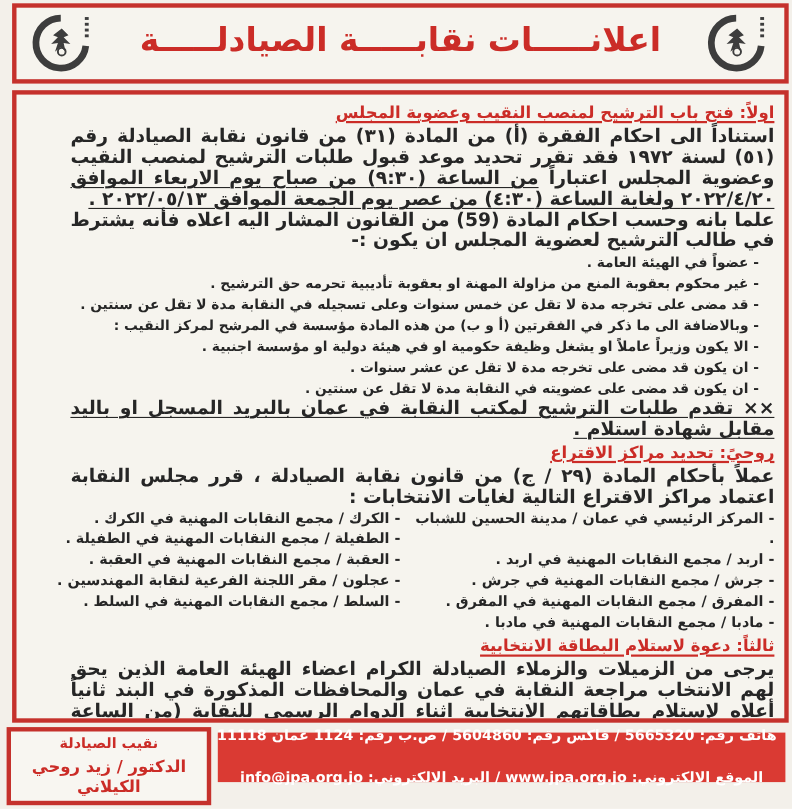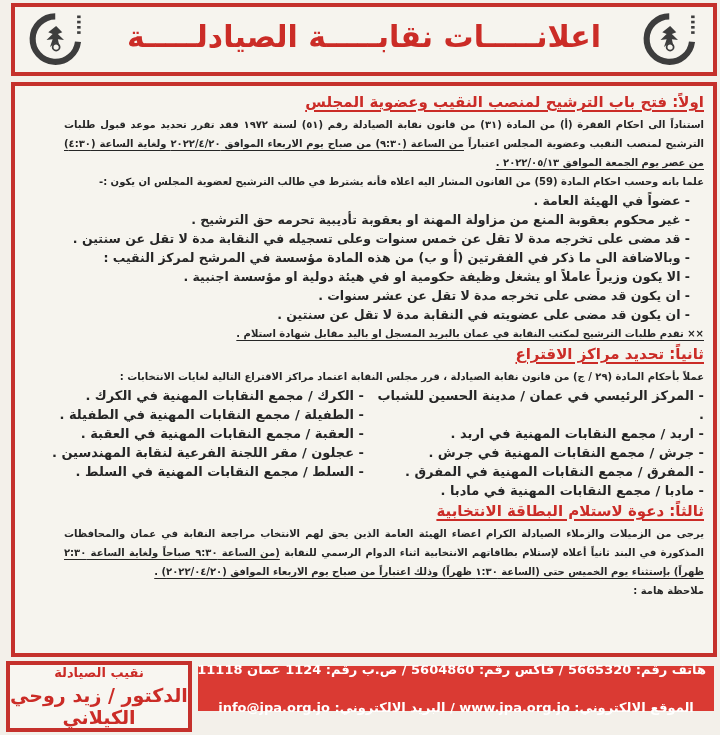--- a/index.html
+++ b/index.html
@@ -30,37 +30,37 @@
   .main-box {
     position:absolute; right:3px; top:82px; width:706px; height:575px;
     border:4px solid #c5312c; background:#f6f4ee;
     padding:5px 9px 4px 9px; overflow:hidden;
   }
   .sec-heading {
     color:#cb2c27; font-size:15px; line-height:21px;
     text-decoration:underline; text-decoration-thickness:1.5px; text-underline-offset:3px;
     margin:1px 0 2px 0;
   }
-  .para { font-size:10px; line-height:19px; text-align:justify;margin-left:40px; }
+  .para { font-size:17px; line-height:19px; text-align:justify;margin-left:40px; }
   .u { text-decoration:underline; text-decoration-thickness:1.3px; text-underline-offset:3px; }
   .bullets { padding-right:14px; }
   .bullet { font-size:12.5px; line-height:19px; }
   .cols { display:flex; }
   .col { width:50%; }
   .center-item { font-size:13px; line-height:19px; text-align:right; padding-left:6px; }
 
   
   .sig-box {
     position:absolute; right:528px; top:661px; width:186px; height:71px;
     border:4px solid #c5312c; background:#f8f6f1;
     color:#cb2c27; text-align:center; display:flex; flex-direction:column;
     justify-content:center; gap:4px;
   }
   .sig-title { font-size:13px; }
-  .sig-name  { font-size:19px; }
+  .sig-name  { font-size:15px; }
   .band {
     position:absolute; right:6px; top:666px; width:516px; height:45px;
     background:#da3a33; color:#ffffff; text-align:center;
     display:flex; flex-direction:column; justify-content:center; gap:23px;
     padding:0 8px;
   }
   .band-line { font-size:13px; white-space:nowrap; }
 </style>
 </head>
 <body>
@@ -110,21 +110,21 @@
       <div class="bullet">- غير محكوم بعقوبة المنع من مزاولة المهنة او بعقوبة تأديبية تحرمه حق الترشيح .</div>
       <div class="bullet">- قد مضى على تخرجه مدة لا تقل عن خمس سنوات وعلى تسجيله في النقابة مدة لا تقل عن سنتين .</div>
       <div class="bullet">- وبالاضافة الى ما ذكر في الفقرتين (أ و ب) من هذه المادة مؤسسة في المرشح لمركز النقيب :</div>
       <div class="bullet">- الا يكون وزيراً عاملاً او يشغل وظيفة حكومية او في هيئة دولية او مؤسسة اجنبية .</div>
       <div class="bullet">- ان يكون قد مضى على تخرجه مدة لا تقل عن عشر سنوات .</div>
       <div class="bullet">- ان يكون قد مضى على عضويته في النقابة مدة لا تقل عن سنتين .</div>
     </div>
 
     <div class="para u">×× تقدم طلبات الترشيح لمكتب النقابة في عمان بالبريد المسجل او باليد مقابل شهادة استلام .</div>
 
-    <div class="sec-heading">ثانياً: تحديد مراكز الاقتراع</div>
+    <div class="sec-heading">روحيً: تحديد مراكز الاقتراع</div>
     <div class="para">عملاً بأحكام المادة (٢٩ / ج) من قانون نقابة الصيادلة ، قرر مجلس النقابة اعتماد مراكز الاقتراع التالية لغايات الانتخابات :</div>
 
     <div class="cols">
       <div class="col">
         <div class="center-item">- المركز الرئيسي في عمان / مدينة الحسين للشباب .</div>
         <div class="center-item">- اربد / مجمع النقابات المهنية في اربد .</div>
         <div class="center-item">- جرش / مجمع النقابات المهنية في جرش .</div>
         <div class="center-item">- المفرق / مجمع النقابات المهنية في المفرق .</div>
         <div class="center-item">- مادبا / مجمع النقابات المهنية في مادبا .</div>
       </div>

